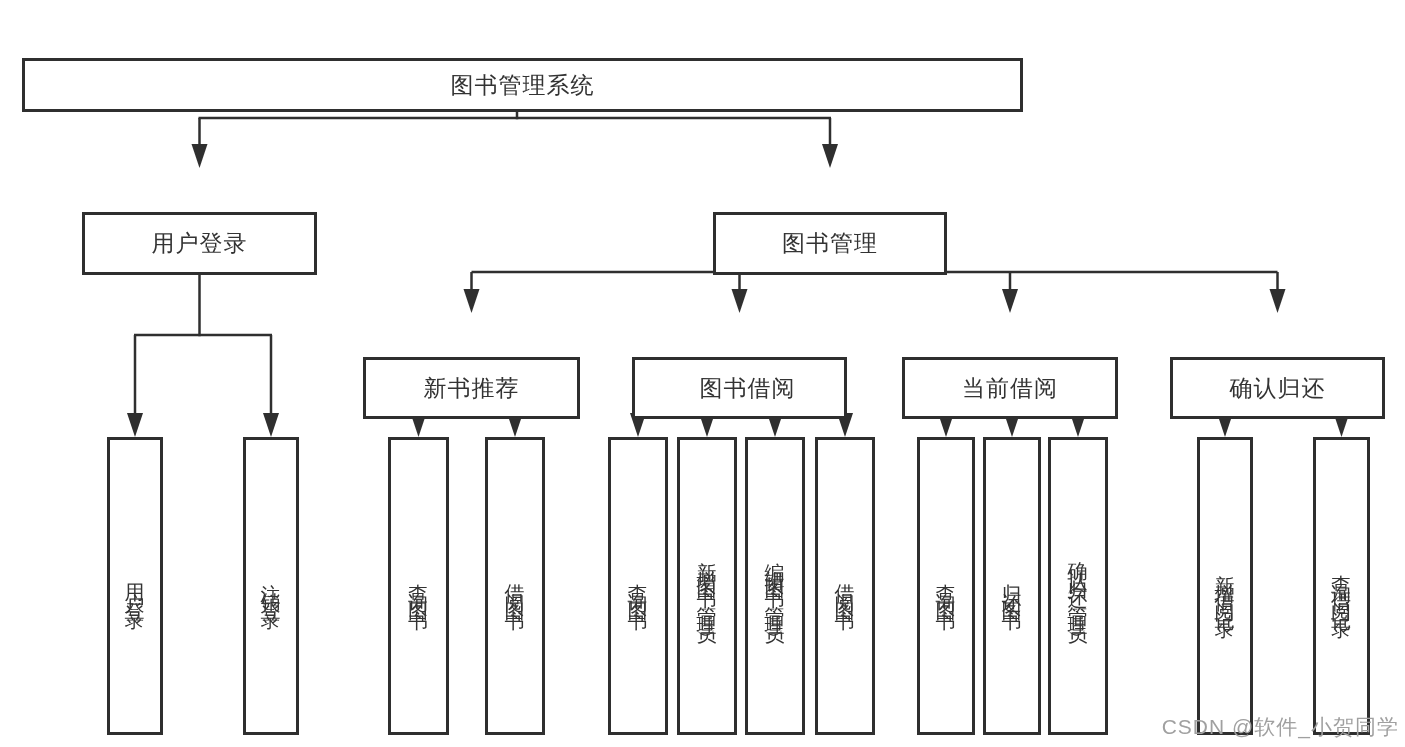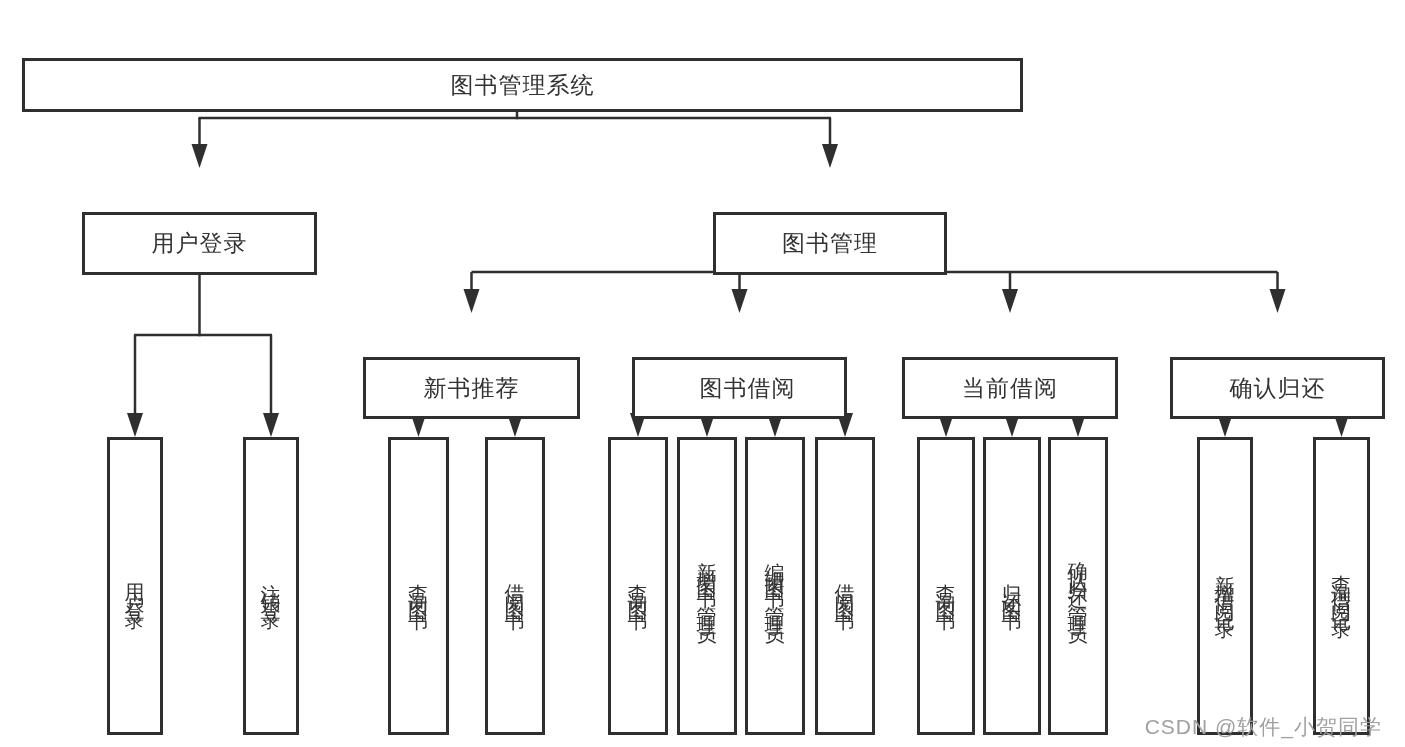--- a/index.html
+++ b/index.html
@@ -66,21 +66,21 @@
   #leaf-s1-1 { left: 677px;  width: 60px; }
   #leaf-s1-2 { left: 745px;  width: 60px; }
   #leaf-s1-3 { left: 815px;  width: 60px; }
   #leaf-s2-0 { left: 917px;  width: 58px; }
   #leaf-s2-1 { left: 983px;  width: 58px; }
   #leaf-s2-2 { left: 1048px; width: 60px; }
   #leaf-s3-0 { left: 1197px; width: 56px; }
   #leaf-s3-1 { left: 1313px; width: 57px; }
   #watermark {
     position: absolute;
-    right: 23px;
+    right: 6px;
     bottom: 6px;
     font-size: 21px;
     color: #a0a0a0;
     letter-spacing: 1px;
     white-space: nowrap;
     z-index: 5;
   }
 </style>
 </head>
 <body>

